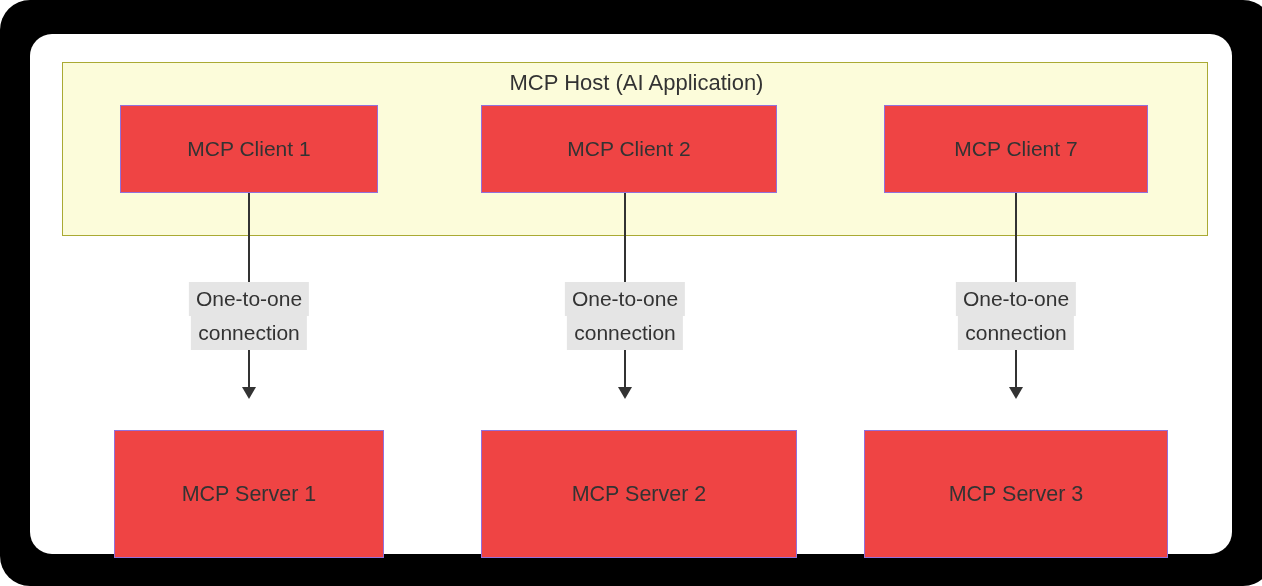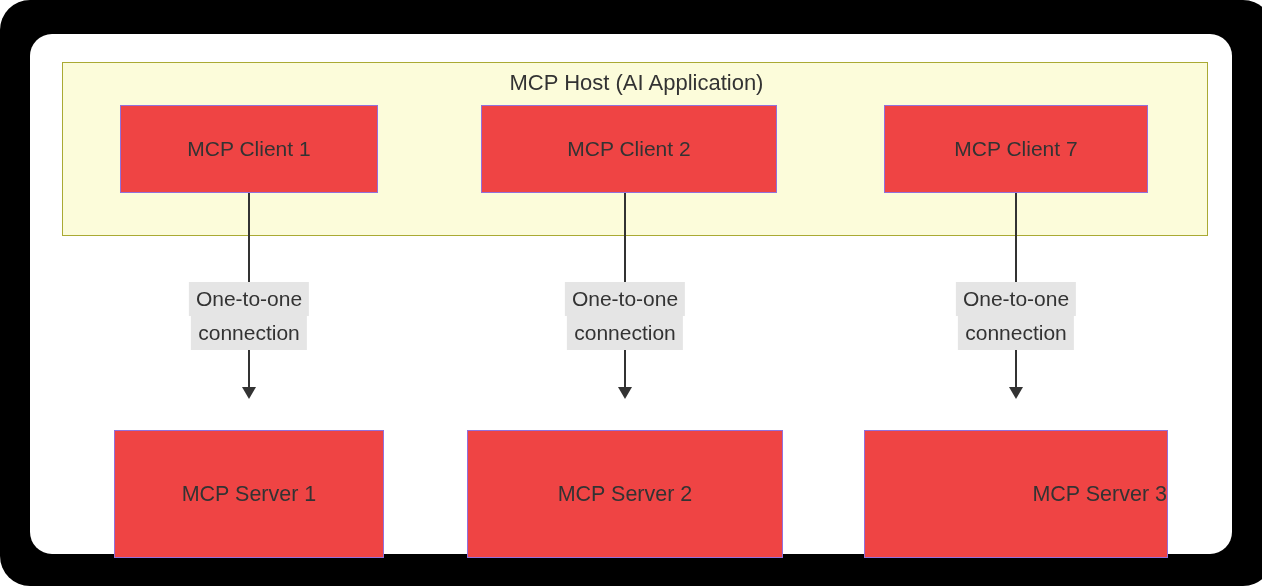--- a/index.html
+++ b/index.html
@@ -61,22 +61,22 @@
       font-size: 21px;
       color: #333333;
       text-align: center;
     }
     .client { top: 105px; height: 88px; }
     .client-1 { left: 120px; width: 258px; }
     .client-2 { left: 481px; width: 296px; }
     .client-3 { left: 884px; width: 264px; }
     .server { top: 399px; height: 128px; line-height: 36px; font-size: 21.5px; margin-top: 31px; }
     .server-1 { left: 114px; width: 270px; }
-    .server-2 { left: 467px; width: 316px; }
-    .server-3 { left: 864px; width: 304px; align-items: flex-end; }
+    .server-2 { left: 481px; width: 316px; }
+    .server-3 { left: 864px; width: 304px; }
     .edge-line {
       position: absolute;
       top: 193px;
       width: 2px;
       height: 195px;
       background: #333333;
     }
     .edge-line-1 { left: 248px; }
     .edge-line-2 { left: 624px; }
     .edge-line-3 { left: 1015px; }

